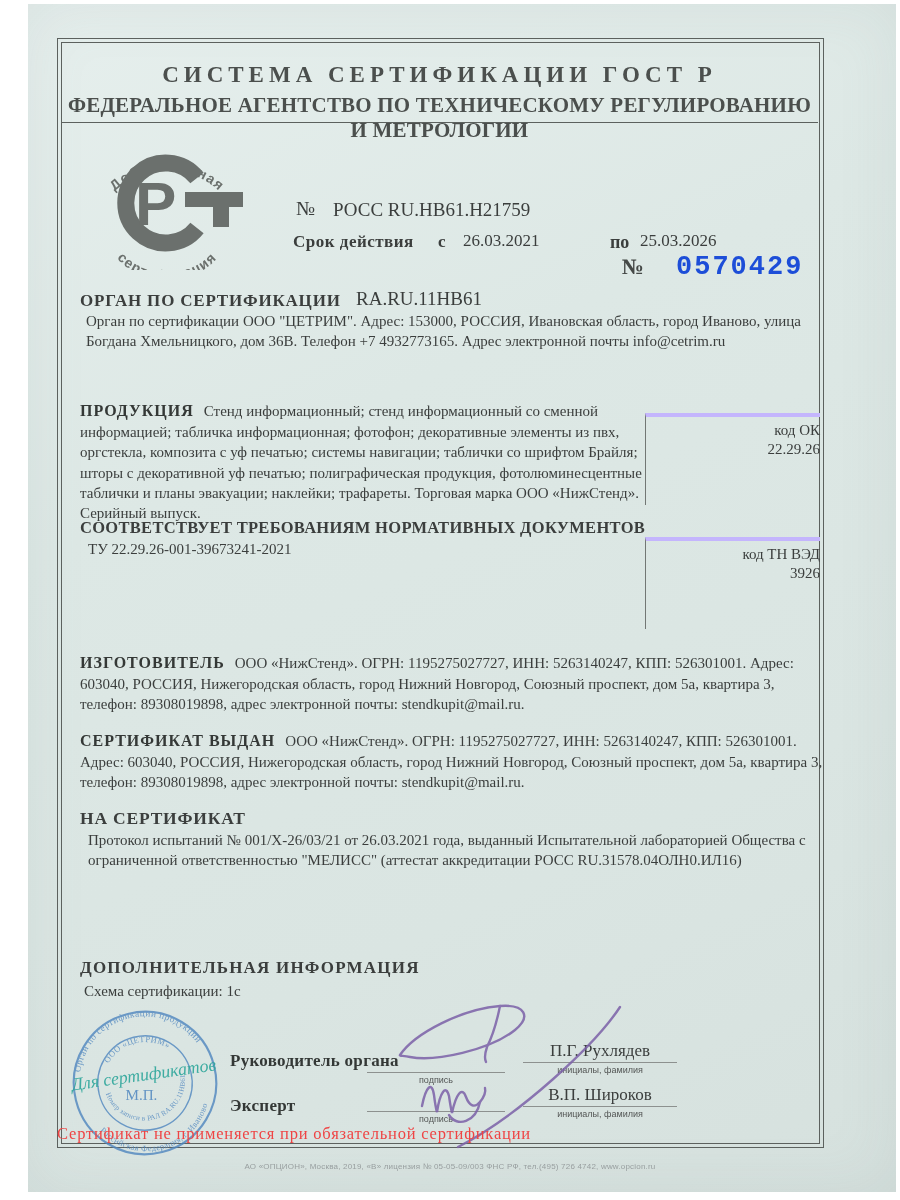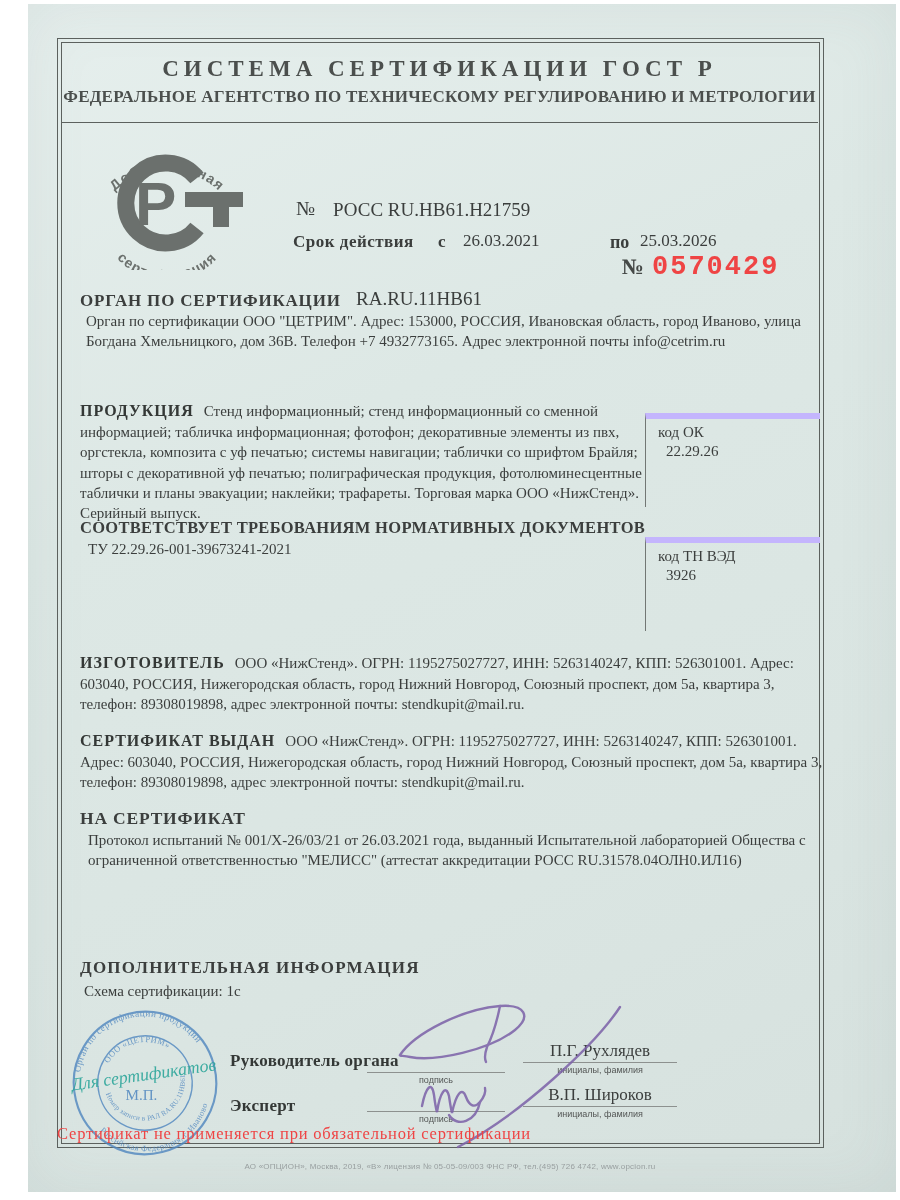--- a/index.html
+++ b/index.html
@@ -5,34 +5,34 @@
   html,body{margin:0;padding:0;background:#ffffff;}
   #page{position:relative;width:900px;height:1200px;background:#ffffff;overflow:hidden;
         font-family:"Liberation Serif",serif;color:#3b3e3d;}
   .abs{position:absolute;}
   #paper{left:28px;top:4px;width:868px;height:1188px;
          background:linear-gradient(155deg,#e6efed 0%,#dde8e5 35%,#dae5e2 70%,#d6e1de 100%);
          box-shadow:inset 0 0 60px rgba(120,140,138,.12);}
   #frame{left:57px;top:38px;width:765px;height:1108px;border:1px solid #5c615e;}
   #frame-inner{position:absolute;left:3px;top:3px;right:3px;bottom:3px;border:1px solid #5c615e;}
   #header-box{left:61px;top:42px;width:757px;height:80px;border-bottom:1px solid #5c615e;text-align:center;}
-  .hdr1{margin-top:14px;font-weight:bold;font-size:23px;letter-spacing:5px;color:#4b4f4d;text-align:center;}
-  .hdr2{margin-top:5px;font-weight:bold;font-size:17px;letter-spacing:0.2px;color:#4b4f4d;}
+  .hdr1{margin-top:20px;font-weight:bold;font-size:23px;letter-spacing:5px;color:#4b4f4d;text-align:center;}
+  .hdr2{margin-top:5px;font-weight:bold;font-size:21px;letter-spacing:0.2px;color:#4b4f4d;}
   .title{font-family:"Liberation Sans",sans-serif;font-weight:bold;font-size:32px;letter-spacing:1px;color:#474b4a;}
   .serif15{font-size:15px;line-height:1.36;}
   .h-sec{font-weight:bold;font-size:17px;letter-spacing:0.8px;color:#34383 6;}
   .h-inline{font-weight:bold;font-size:16px;letter-spacing:1px;margin-right:10px;color:#343836;}
-  .codebox{border-top:6px solid #c4b5fd;border-left:1px solid #727774;font-size:15px;}
+  .codebox{border-top:4px solid #c4b5fd;border-left:1px solid #727774;font-size:15px;text-align:right;}
   .codebox .cb-label{padding:5px 0 0 12px;}
   .codebox .cb-value{padding:2px 0 0 20px;}
   .sig-line{border-bottom:1px solid #8d918f;}
   .sig-cap{font-family:"Liberation Sans",sans-serif;font-size:9px;color:#53565 5;color:#535655;text-align:center;}
   .sig-name{font-size:17px;text-align:center;color:#3b3e3d;}
   .sig-role{font-weight:bold;font-size:17px;letter-spacing:0.3px;color:#343836;}
-  .red-num{font-family:"Liberation Mono",monospace;font-weight:bold;font-size:27px;letter-spacing:2px;color:#ef4444;}
+  .red-num{font-family:"Liberation Mono",monospace;font-weight:bold;font-size:27px;letter-spacing:2px;color:#1d4ed8;margin-left:24px;}
   .footer-note{font-size:16.5px;letter-spacing:0.8px;color:#ef4444;text-align:left;}
   .print-info{font-family:"Liberation Sans",sans-serif;font-size:8px;color:#989e9f;text-align:center;letter-spacing:0.2px;}
 </style>
 </head>
 <body>
 
 <div id="page">
   <div id="paper" class="abs"></div>
 
   <div id="frame" class="abs">

